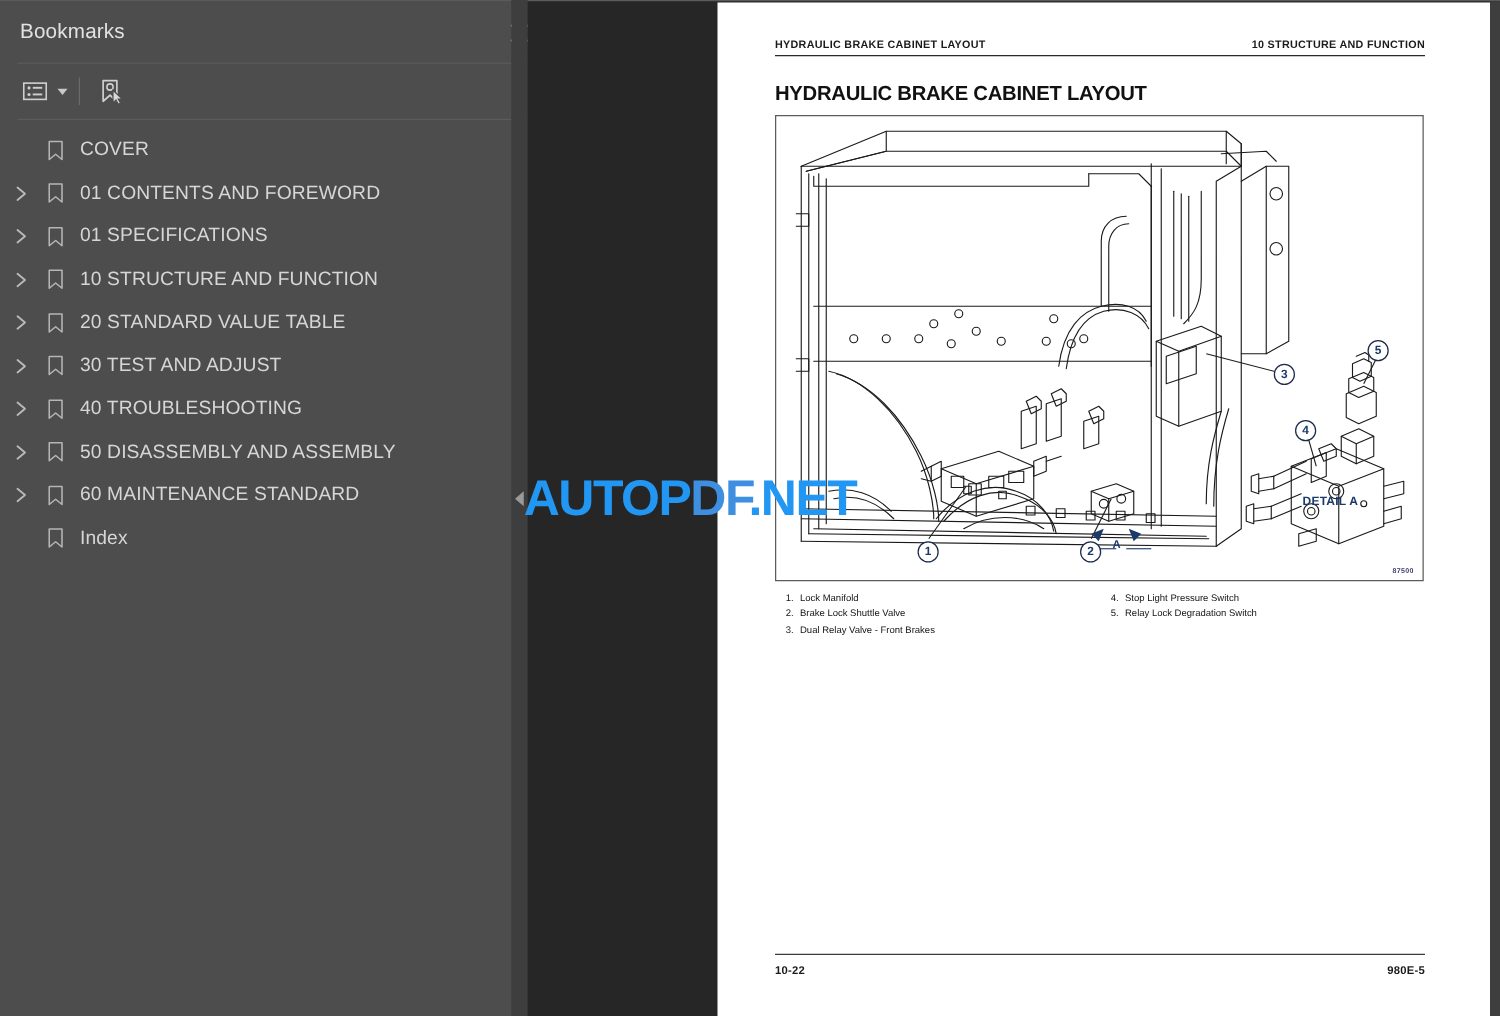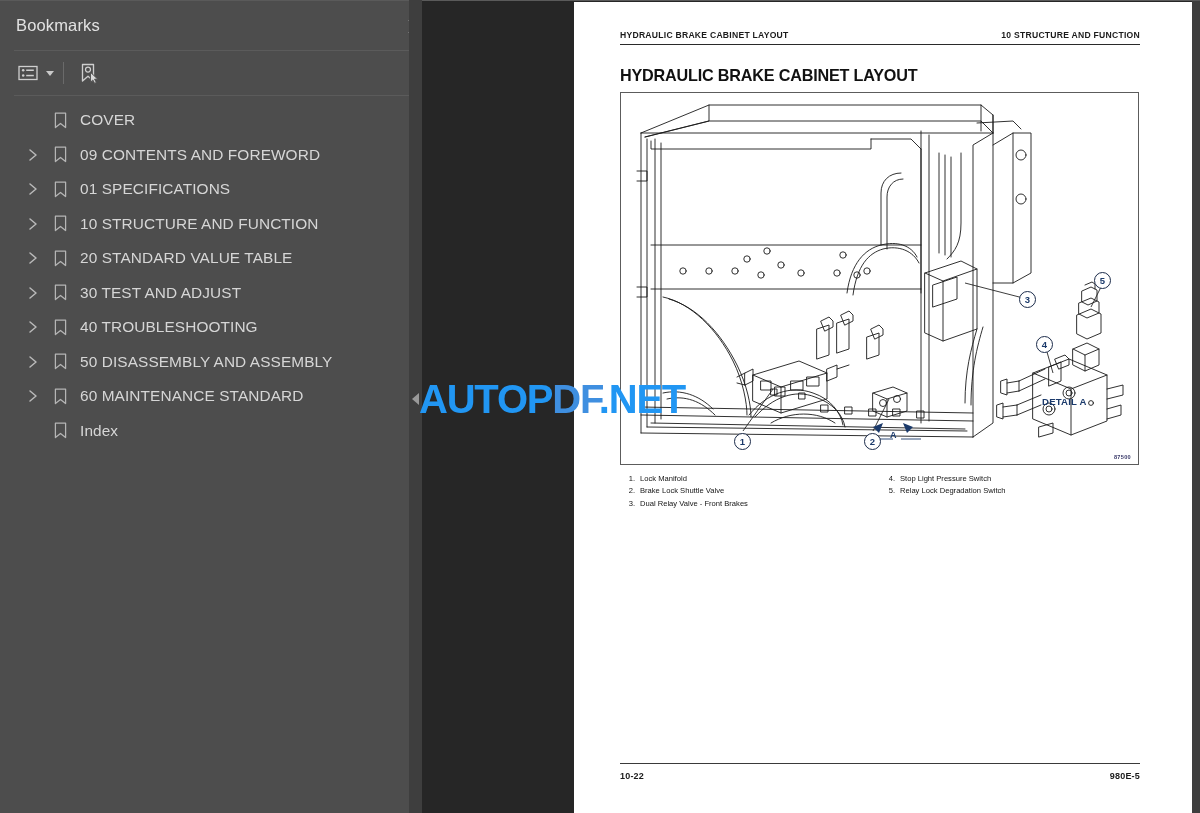--- a/index.html
+++ b/index.html
@@ -95,21 +95,21 @@
   
   #bookmark-list {
     flex: 1 1 auto;
     overflow: hidden;
     padding-top: 7px;
   }
   .bm-row {
     display: flex;
     align-items: center;
     height: 34.5px;
-    padding-left: 20px;
+    padding-left: 4px;
     cursor: pointer;
     user-select: none;
   }
   .bm-twisty {
     width: 26px;
     flex: 0 0 26px;
     display: flex;
     align-items: center;
     justify-content: center;
     cursor: pointer;
@@ -376,21 +376,21 @@
           <span class="bm-twisty">
             <svg width="11" height="14" viewBox="0 0 11 14">
               <path d="M2 2 L8 7 L2 12" fill="none" stroke="#b9b9b9" stroke-width="1.5" stroke-linecap="round" stroke-linejoin="round"></path>
             </svg>
           </span>
           <span class="bm-bkicon">
             <svg width="13" height="17" viewBox="0 0 13 17">
               <path d="M1.4 1.2 H11.6 V15.6 L6.5 11.4 L1.4 15.6 Z" fill="none" stroke="#b5b5b5" stroke-width="1.25" stroke-linejoin="round"></path>
             </svg>
           </span>
-          <span class="bm-label">09 CONTENTS AND FOREWORD</span>
+          <span class="bm-label">01 CONTENTS AND FOREWORD</span>
         </div>
         <div class="bm-row">
           <span class="bm-twisty">
             <svg width="11" height="14" viewBox="0 0 11 14">
               <path d="M2 2 L8 7 L2 12" fill="none" stroke="#b9b9b9" stroke-width="1.5" stroke-linecap="round" stroke-linejoin="round"></path>
             </svg>
           </span>
           <span class="bm-bkicon">
             <svg width="13" height="17" viewBox="0 0 13 17">
               <path d="M1.4 1.2 H11.6 V15.6 L6.5 11.4 L1.4 15.6 Z" fill="none" stroke="#b5b5b5" stroke-width="1.25" stroke-linejoin="round"></path>

